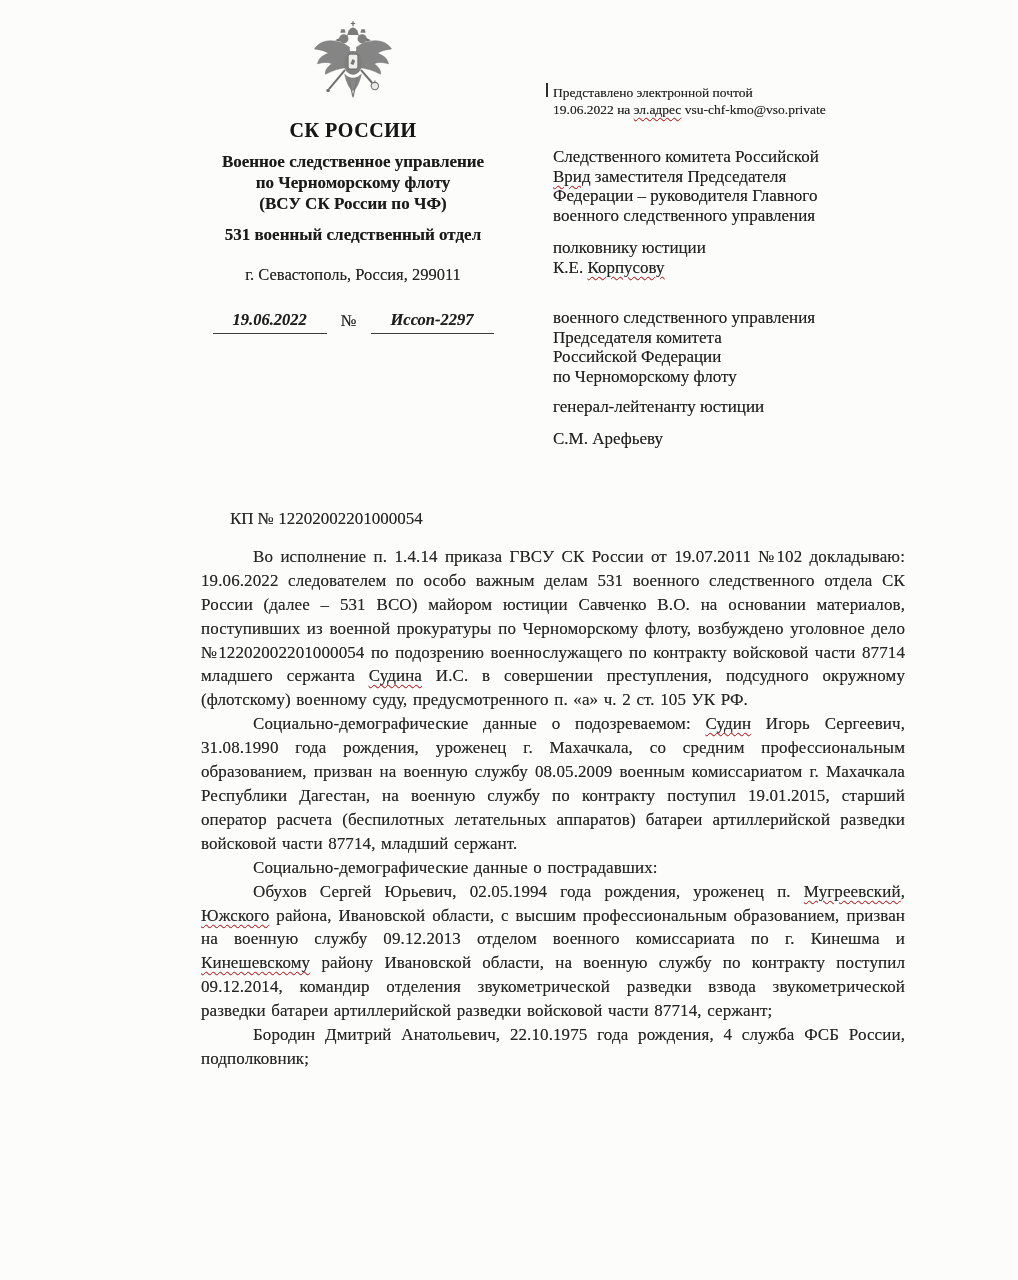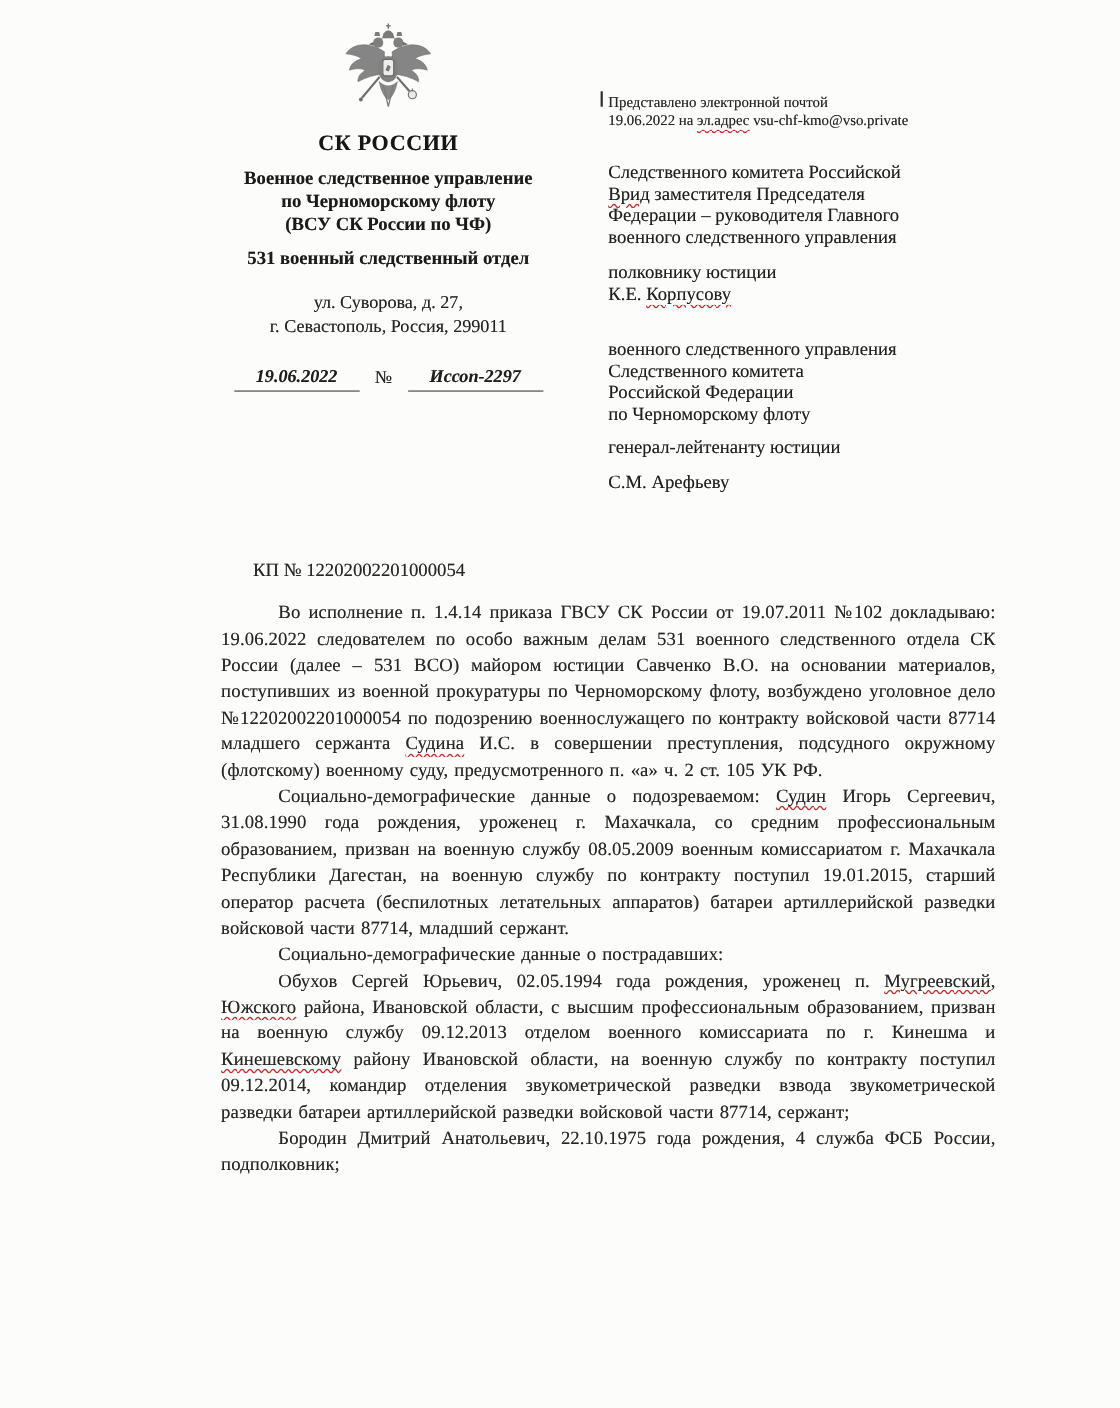--- a/index.html
+++ b/index.html
@@ -94,21 +94,20 @@
       </svg>
     </div>
     <div class="org-title">СК РОССИИ</div>
     <div class="org-lines">
       <div>Военное следственное управление</div>
       <div>по Черноморскому флоту</div>
       <div>(ВСУ СК России по ЧФ)</div>
     </div>
     <div class="department">531 военный следственный отдел</div>
     <div class="address">
-      <div>ул. Суворова, д. 27,</div>
       <div>г. Севастополь, Россия, 299011</div>
     </div>
     <div class="dateline">
       <span class="u-seg">19.06.2022</span>
       <span class="no-sign">№</span>
       <span class="u-seg">Иссоп-2297</span>
     </div>
   </div>
 
   <div class="right-col soft">
@@ -121,21 +120,21 @@
       <div>Следственного комитета Российской</div>
       <div><span class="misspelled">Врид</span> заместителя Председателя</div>
       <div>Федерации – руководителя Главного</div>
       <div>военного следственного управления</div>
     </div>
     <div class="rank-line">полковнику юстиции</div>
     <div class="addressee-name">К.Е. <span class="misspelled">Корпусову</span></div>
 
     <div class="addr-title second">
       <div>военного следственного управления</div>
-      <div>Следственного комитета</div>
+      <div>Председателя комитета</div>
       <div>Российской Федерации</div>
       <div>по Черноморскому флоту</div>
     </div>
     <div class="rank-line second">генерал-лейтенанту юстиции</div>
     <div class="addressee-name second">С.М. Арефьеву</div>
   </div>
 
   <div class="body-text soft">
     <div class="case-ref">КП № 12202002201000054</div>
     <p>Во исполнение п. 1.4.14 приказа ГВСУ СК России от 19.07.2011 №102 докладываю: 19.06.2022 следователем по особо важным делам 531 военного следственного отдела СК России (далее – 531 ВСО) майором юстиции Савченко В.О. на основании материалов, поступивших из военной прокуратуры по Черноморскому флоту, возбуждено уголовное дело №12202002201000054 по подозрению военнослужащего по контракту войсковой части 87714 младшего сержанта <span class="misspelled">Судина</span> И.С. в совершении преступления, подсудного окружному (флотскому) военному суду, предусмотренного п. «а» ч. 2 ст. 105 УК РФ.</p>

